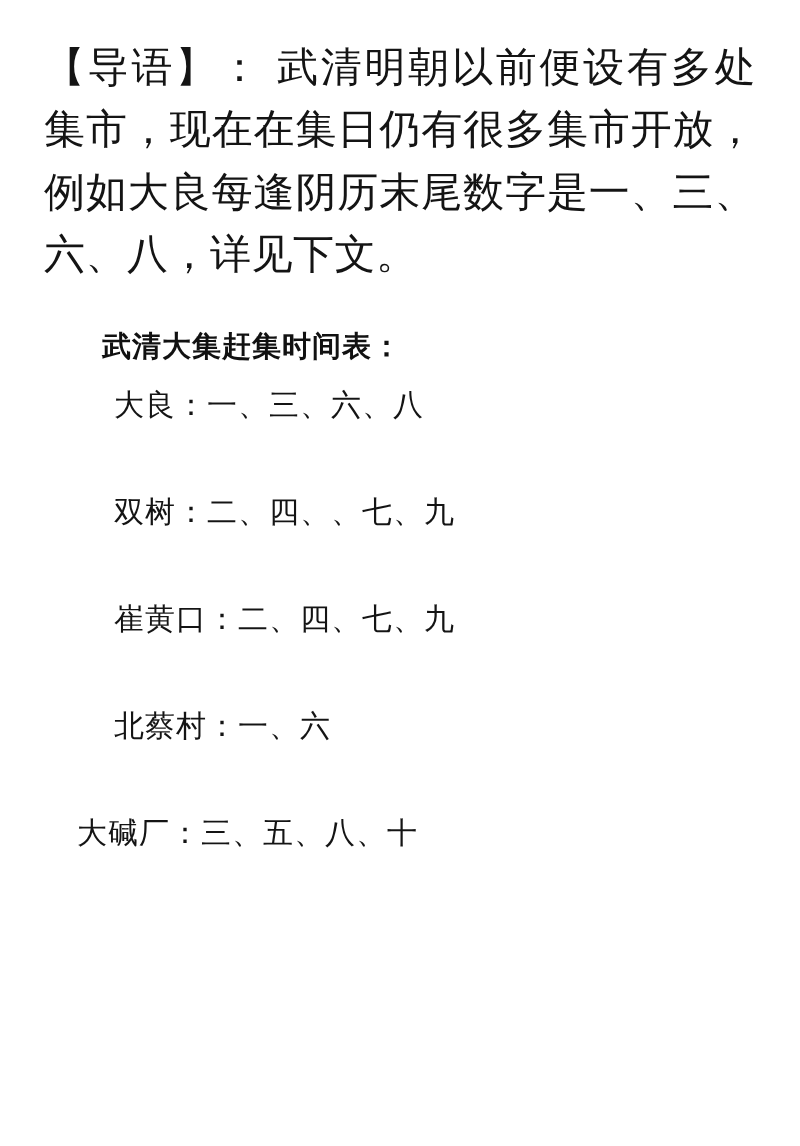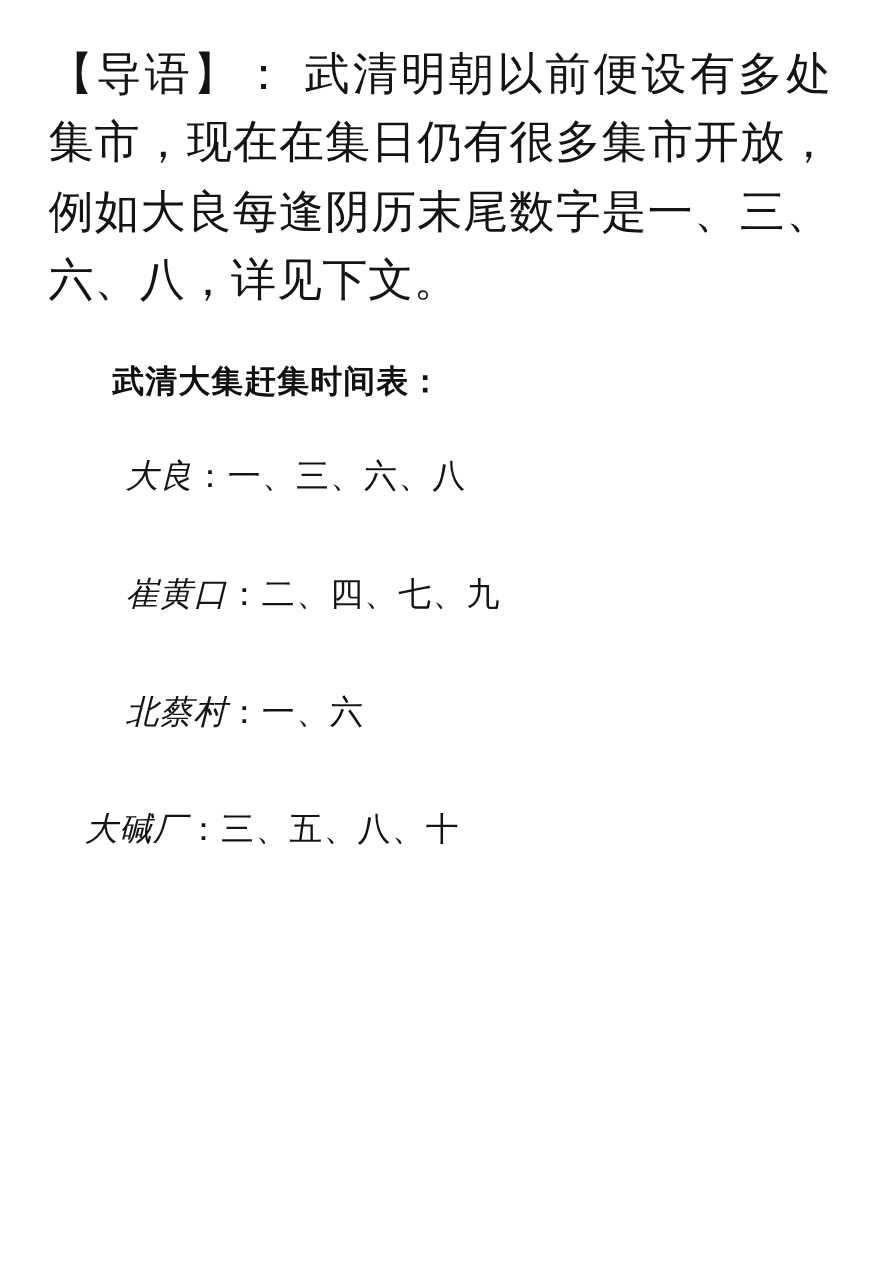--- a/index.html
+++ b/index.html
@@ -26,21 +26,21 @@
     letter-spacing: 0.5px;
     text-align: justify;
     text-justify: inter-ideograph;
     margin: 0 0 42px 0;
     color: #141414;
   }
   .section-title {
     font-size: 29px;
     font-weight: bold;
     letter-spacing: 1px;
-    margin: 0 0 46px 58px;
+    margin: 0 0 18px 58px;
     color: #111111;
   }
   .schedule {
     margin: 0;
     padding: 0;
     list-style: none;
   }
   .schedule-row {
     display: block;
     font-size: 30px;
@@ -48,21 +48,20 @@
     margin: 0 0 66px 70px;
     color: #141414;
     white-space: nowrap;
   }
   .schedule-row:last-child {
     margin-bottom: 0;
     margin-left: 33px;
   }
   .row-name {
     display: inline;
-    font-style: italic;
   }
   .row-sep {
     display: inline;
   }
   .row-days {
     display: inline;
   }
 </style>
 </head>
 <body>
@@ -72,20 +71,23 @@
   <p class="intro">【导语】： 武清明朝以前便设有多处集市，现在在集日仍有很多集市开放，例如大良每逢阴历末尾数字是一、三、六、八，详见下文。</p>
 
   <h2 class="section-title">武清大集赶集时间表：</h2>
 
   <ul class="schedule">
 
     <li class="schedule-row">
       <span class="row-name">大良</span><span class="row-sep">：</span><span class="row-days">一、三、六、八</span>
     </li>
 
+    <li class="schedule-row">
+      <span class="row-name">双树</span><span class="row-sep">：</span><span class="row-days">二、四、、七、九</span>
+    </li>
 
     <li class="schedule-row">
       <span class="row-name">崔黄口</span><span class="row-sep">：</span><span class="row-days">二、四、七、九</span>
     </li>
 
 
 
     <li class="schedule-row">
       <span class="row-name">北蔡村</span><span class="row-sep">：</span><span class="row-days">一、六</span>
     </li>

